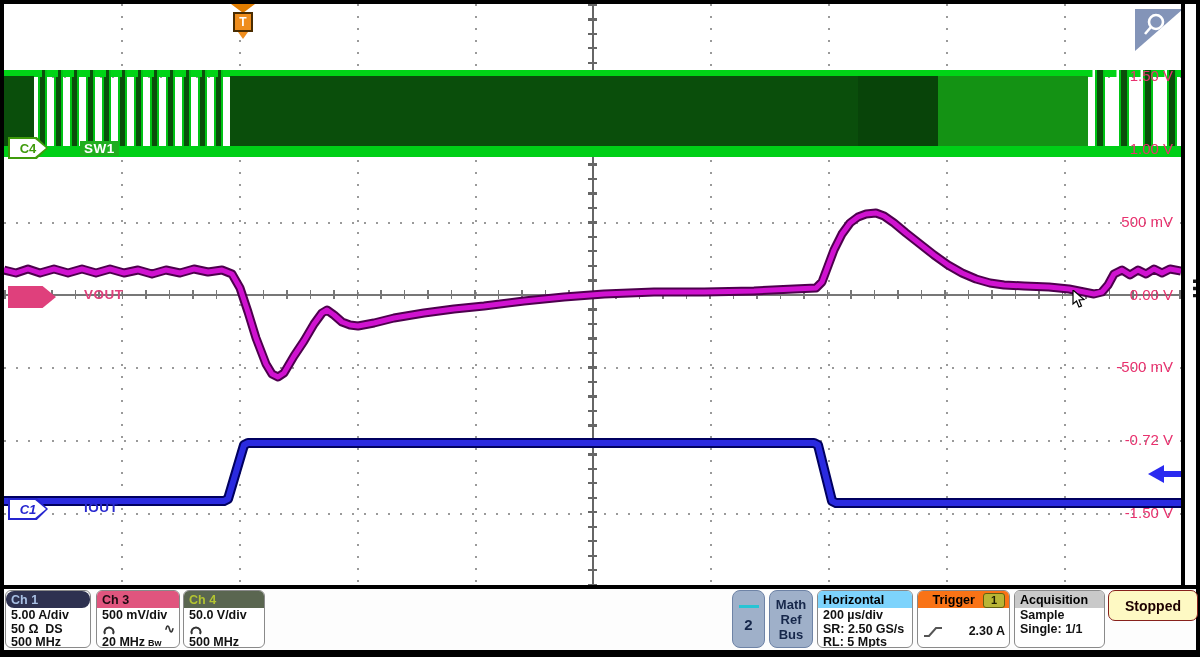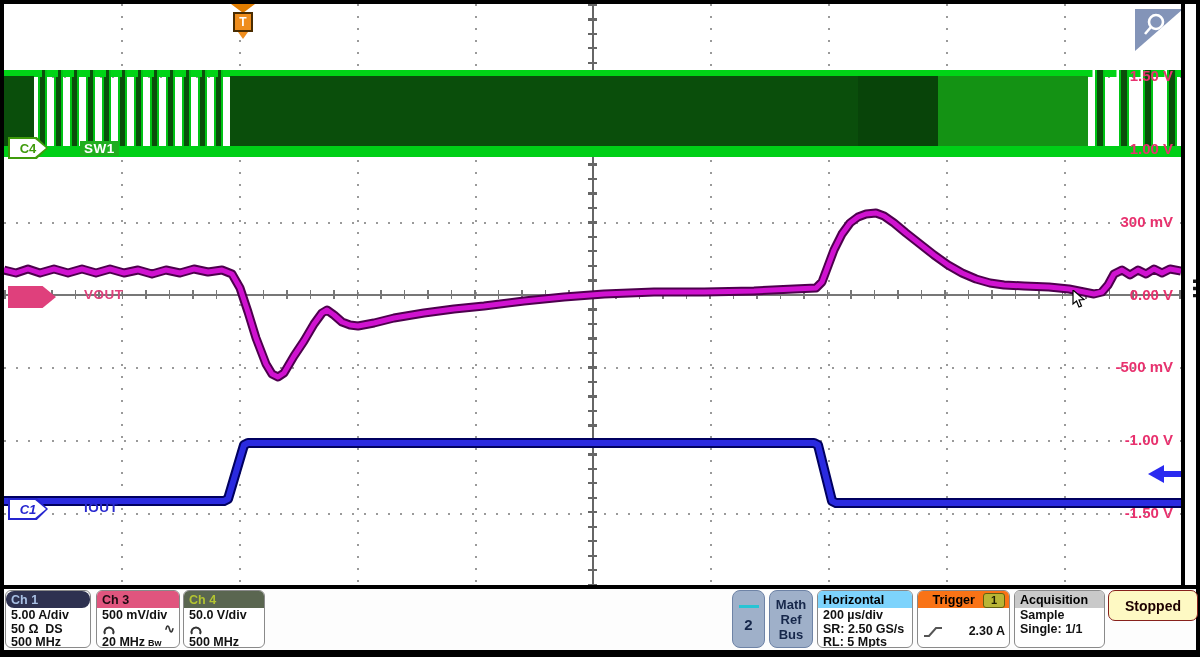--- a/index.html
+++ b/index.html
@@ -21,21 +21,21 @@
   .sw-base{position:absolute;left:0;top:76px;width:100%;height:11px;background:#00cf17;}
   .swpulseB{background:
      repeating-linear-gradient(to right,transparent 0 3px,#00d416 3px 14px,transparent 14px 16px) top/16px 7px repeat-x,
      repeating-linear-gradient(to right,transparent 0 4px,#00c414 4px 6px,#0b4e0b 6px 11px,#00c414 11px 13px,transparent 13px 16px) 0 0/16px 100% repeat;}
   .swpulseF{background:
      repeating-linear-gradient(to right,transparent 0 6px,#00d416 6px 18px,transparent 18px 24px) top/24px 7px repeat-x,
      repeating-linear-gradient(to right,transparent 0 7px,#00c414 7px 9px,#0b4e0b 9px 15px,#00c414 15px 17px,transparent 17px 24px) 0 0/24px 100% repeat;}
   
   #traces{position:absolute;left:0;top:0;width:1177px;height:581px;}
   
-  .sclabel{position:absolute;right:8px;height:18px;line-height:18px;font-size:15px;font-weight:700;color:#e8316e;text-align:right;}
+  .sclabel{position:absolute;right:8px;height:18px;line-height:18px;font-size:15px;font-weight:400;color:#e8316e;text-align:right;}
   
   .flag{position:absolute;width:40px;height:22px;clip-path:polygon(0 0,72% 0,100% 50%,72% 100%,0 100%);display:flex;align-items:center;}
   .flag .inner{position:absolute;left:2px;top:2px;right:2px;bottom:2px;clip-path:polygon(0 0,70% 0,100% 50%,70% 100%,0 100%);background:#fff;display:flex;align-items:center;justify-content:center;font-size:13px;font-weight:700;}
   .tracetag{position:absolute;font-size:13.5px;font-weight:700;letter-spacing:.5px;margin-left:32px;}
   
   #trigT{position:absolute;left:226px;top:0;width:26px;height:40px;}
   #trigT .tri{position:absolute;left:1px;top:0;width:0;height:0;border-left:12px solid transparent;border-right:12px solid transparent;border-top:9px solid #e07c00;}
   #trigT .box{position:absolute;left:3px;top:8px;width:20px;height:20px;background:#ef8d1d;border:2.5px solid #4a2c00;color:#fff;font-weight:700;font-size:12px;display:flex;align-items:center;justify-content:center;}
   #trigT .tail{position:absolute;left:8px;top:28px;width:0;height:0;border-left:5px solid transparent;border-right:5px solid transparent;border-top:7px solid #ef8d1d;}
   
@@ -96,24 +96,24 @@
       <path d="M0,497 L220,497 L224,495 L240,441 L244,439 L810,439 L814,441 L828,497 L832,499 L1177,499" fill="none" stroke="#000060" stroke-width="10" stroke-linejoin="round"></path>
       <path d="M0,497 L220,497 L224,495 L240,441 L244,439 L810,439 L814,441 L828,497 L832,499 L1177,499" fill="none" stroke="#2a2ae0" stroke-width="6" stroke-linejoin="round"></path>
       <g>
         <rect x="1160" y="467" width="17" height="6" fill="#2a2af0"></rect>
         <polygon points="1144,470 1160,461 1160,479" fill="#2a2af0"></polygon>
       </g>
     </svg>
 
     <div class="sclabel" style="top:63px">1.50 V</div>
     <div class="sclabel" style="top:136px">1.00 V</div>
-    <div class="sclabel" style="top:209px">300 mV</div>
+    <div class="sclabel" style="top:209px">500 mV</div>
     <div class="sclabel" style="top:282px">0.00 V</div>
     <div class="sclabel" style="top:354px">-500 mV</div>
-    <div class="sclabel" style="top:427px">-1.00 V</div>
+    <div class="sclabel" style="top:427px">-0.72 V</div>
     <div class="sclabel" style="top:500px">-1.50 V</div>
 
     <div class="flag" style="left:4px;top:133px;background:#3f9b0b;">
       <div class="inner" style="color:#3f9b0b;">C4</div>
     </div>
     <div class="tracetag" style="left:44px;top:137px;background:#1fae1f;color:#fff;padding:0 4px;">SW1</div>
 
     <div class="flag" style="left:4px;top:282px;background:#df407c;color:#fff;padding-left:48px;">
       <span style="width:72%;text-align:center;font-size:13px;font-weight:700;">C3</span>
     </div>

